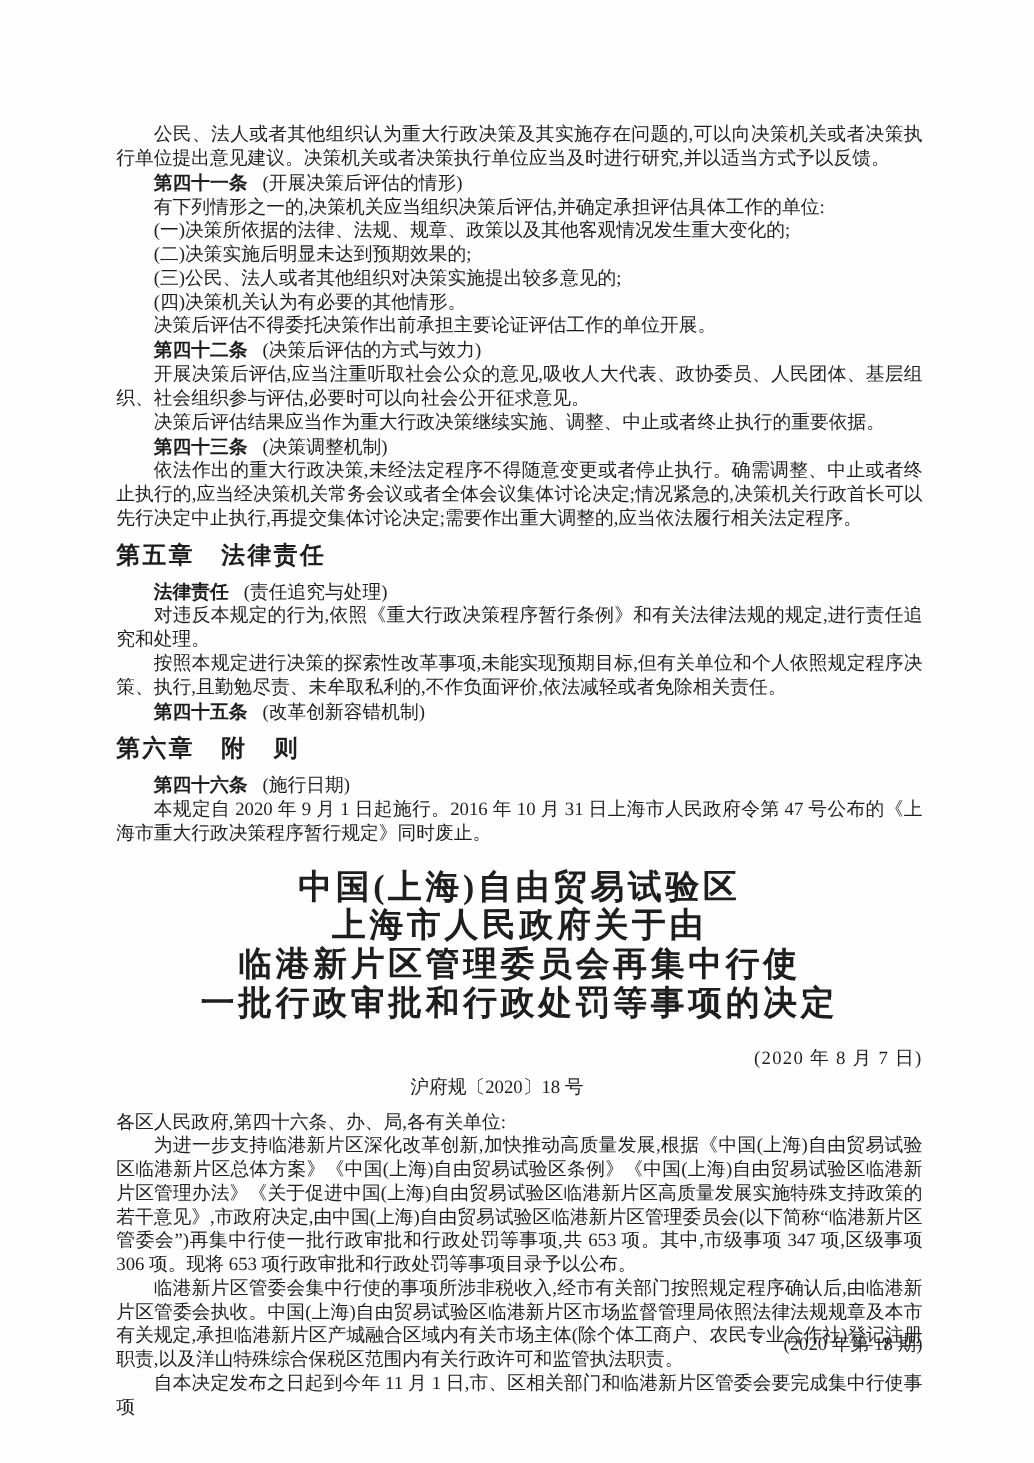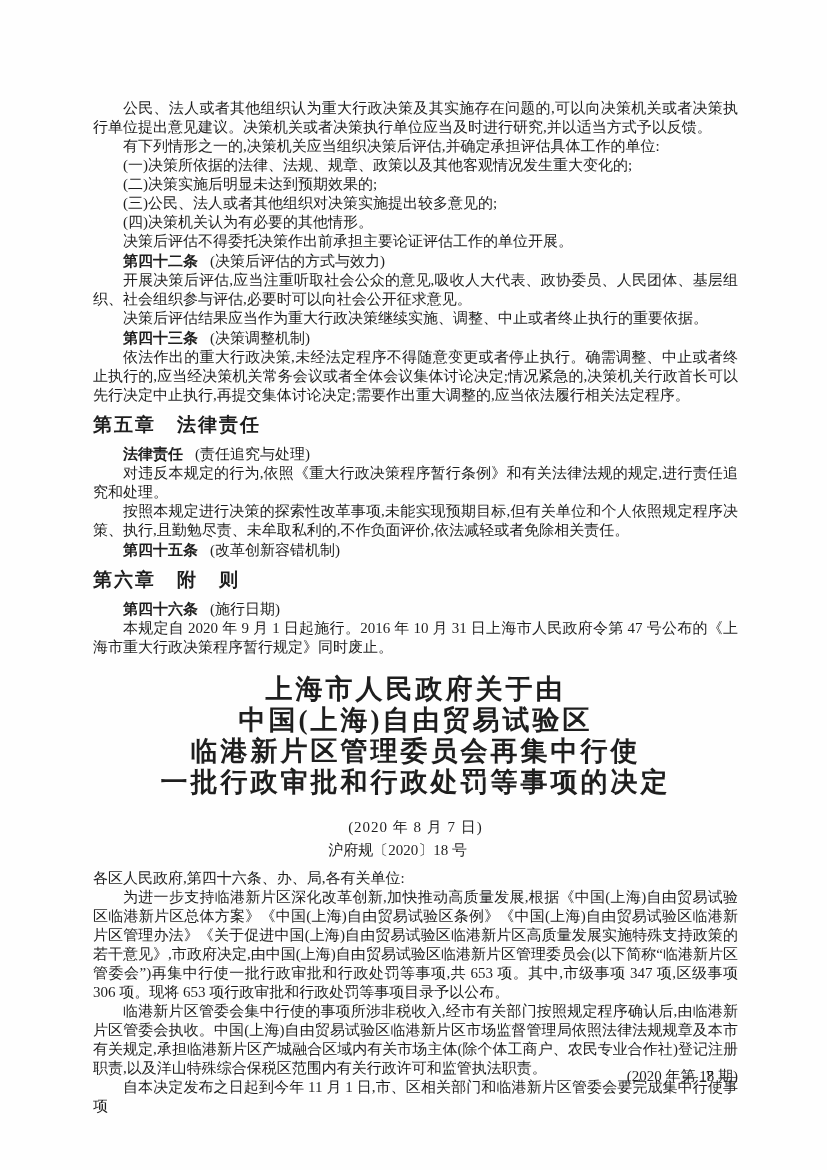--- a/index.html
+++ b/index.html
@@ -43,21 +43,21 @@
     margin:17px 0 4px;
     text-align:center;
     font-size:27px;
     line-height:31px;
     font-weight:700;
     letter-spacing:3px;
   }
   .doc-title .tl { display:block; }
   .doc-date {
     margin:19px 0 0;
-    text-align:center;
+    text-align:right;
     font-size:15px;
     line-height:20px;
     letter-spacing:1px;
   }
   .doc-number {
     margin:3px 0 9px;
     text-align:center;
     padding-right:36px;
     font-size:15px;
     line-height:20px;
@@ -73,20 +73,21 @@
   .footer-page { position:absolute; right:0; top:0; letter-spacing:2px; }
 </style>
 </head>
 <body>
 
 <div class="page">
   <div class="content">
 
     <section>
       <p class="para indent">公民、法人或者其他组织认为重大行政决策及其实施存在问题的,可以向决策机关或者决策执行单位提出意见建议。决策机关或者决策执行单位应当及时进行研究,并以适当方式予以反馈。</p>
+      <p class="para indent"><span class="lead">第四十一条</span><span>(开展决策后评估的情形)</span></p>
       <p class="para indent">有下列情形之一的,决策机关应当组织决策后评估,并确定承担评估具体工作的单位:</p>
       <p class="para indent">(一)决策所依据的法律、法规、规章、政策以及其他客观情况发生重大变化的;</p>
       <p class="para indent">(二)决策实施后明显未达到预期效果的;</p>
       <p class="para indent">(三)公民、法人或者其他组织对决策实施提出较多意见的;</p>
       <p class="para indent">(四)决策机关认为有必要的其他情形。</p>
       <p class="para indent">决策后评估不得委托决策作出前承担主要论证评估工作的单位开展。</p>
       <p class="para indent"><span class="lead">第四十二条</span><span>(决策后评估的方式与效力)</span></p>
       <p class="para indent">开展决策后评估,应当注重听取社会公众的意见,吸收人大代表、政协委员、人民团体、基层组织、社会组织参与评估,必要时可以向社会公开征求意见。</p>
       <p class="para indent">决策后评估结果应当作为重大行政决策继续实施、调整、中止或者终止执行的重要依据。</p>
       <p class="para indent"><span class="lead">第四十三条</span><span>(决策调整机制)</span></p>
@@ -100,22 +101,22 @@
       <p class="para indent"><span class="lead">第四十五条</span><span>(改革创新容错机制)</span></p>
 
       <h2 class="chapter">第六章　附　则</h2>
 
       <p class="para indent"><span class="lead">第四十六条</span><span>(施行日期)</span></p>
       <p class="para indent">本规定自 2020 年 9 月 1 日起施行。2016 年 10 月 31 日上海市人民政府令第 47 号公布的《上海市重大行政决策程序暂行规定》同时废止。</p>
     </section>
 
     <section>
       <h1 class="doc-title">
+        <span class="tl">中国(上海)自由贸易试验区</span>
         <span class="tl">上海市人民政府关于由</span>
-        <span class="tl">中国(上海)自由贸易试验区</span>
         <span class="tl">临港新片区管理委员会再集中行使</span>
         <span class="tl">一批行政审批和行政处罚等事项的决定</span>
       </h1>
       <p class="doc-date">(2020 年 8 月 7 日)</p>
       <p class="doc-number">沪府规〔2020〕18 号</p>
 
       <p class="para">各区人民政府,第四十六条、办、局,各有关单位:</p>
       <p class="para indent">为进一步支持临港新片区深化改革创新,加快推动高质量发展,根据《中国(上海)自由贸易试验区临港新片区总体方案》《中国(上海)自由贸易试验区条例》《中国(上海)自由贸易试验区临港新片区管理办法》《关于促进中国(上海)自由贸易试验区临港新片区高质量发展实施特殊支持政策的若干意见》,市政府决定,由中国(上海)自由贸易试验区临港新片区管理委员会(以下简称“临港新片区管委会”)再集中行使一批行政审批和行政处罚等事项,共 653 项。其中,市级事项 347 项,区级事项 306 项。现将 653 项行政审批和行政处罚等事项目录予以公布。</p>
       <p class="para indent">临港新片区管委会集中行使的事项所涉非税收入,经市有关部门按照规定程序确认后,由临港新片区管委会执收。中国(上海)自由贸易试验区临港新片区市场监督管理局依照法律法规规章及本市有关规定,承担临港新片区产城融合区域内有关市场主体(除个体工商户、农民专业合作社)登记注册职责,以及洋山特殊综合保税区范围内有关行政许可和监管执法职责。</p>
       <p class="para indent">自本决定发布之日起到今年 11 月 1 日,市、区相关部门和临港新片区管委会要完成集中行使事项</p>

